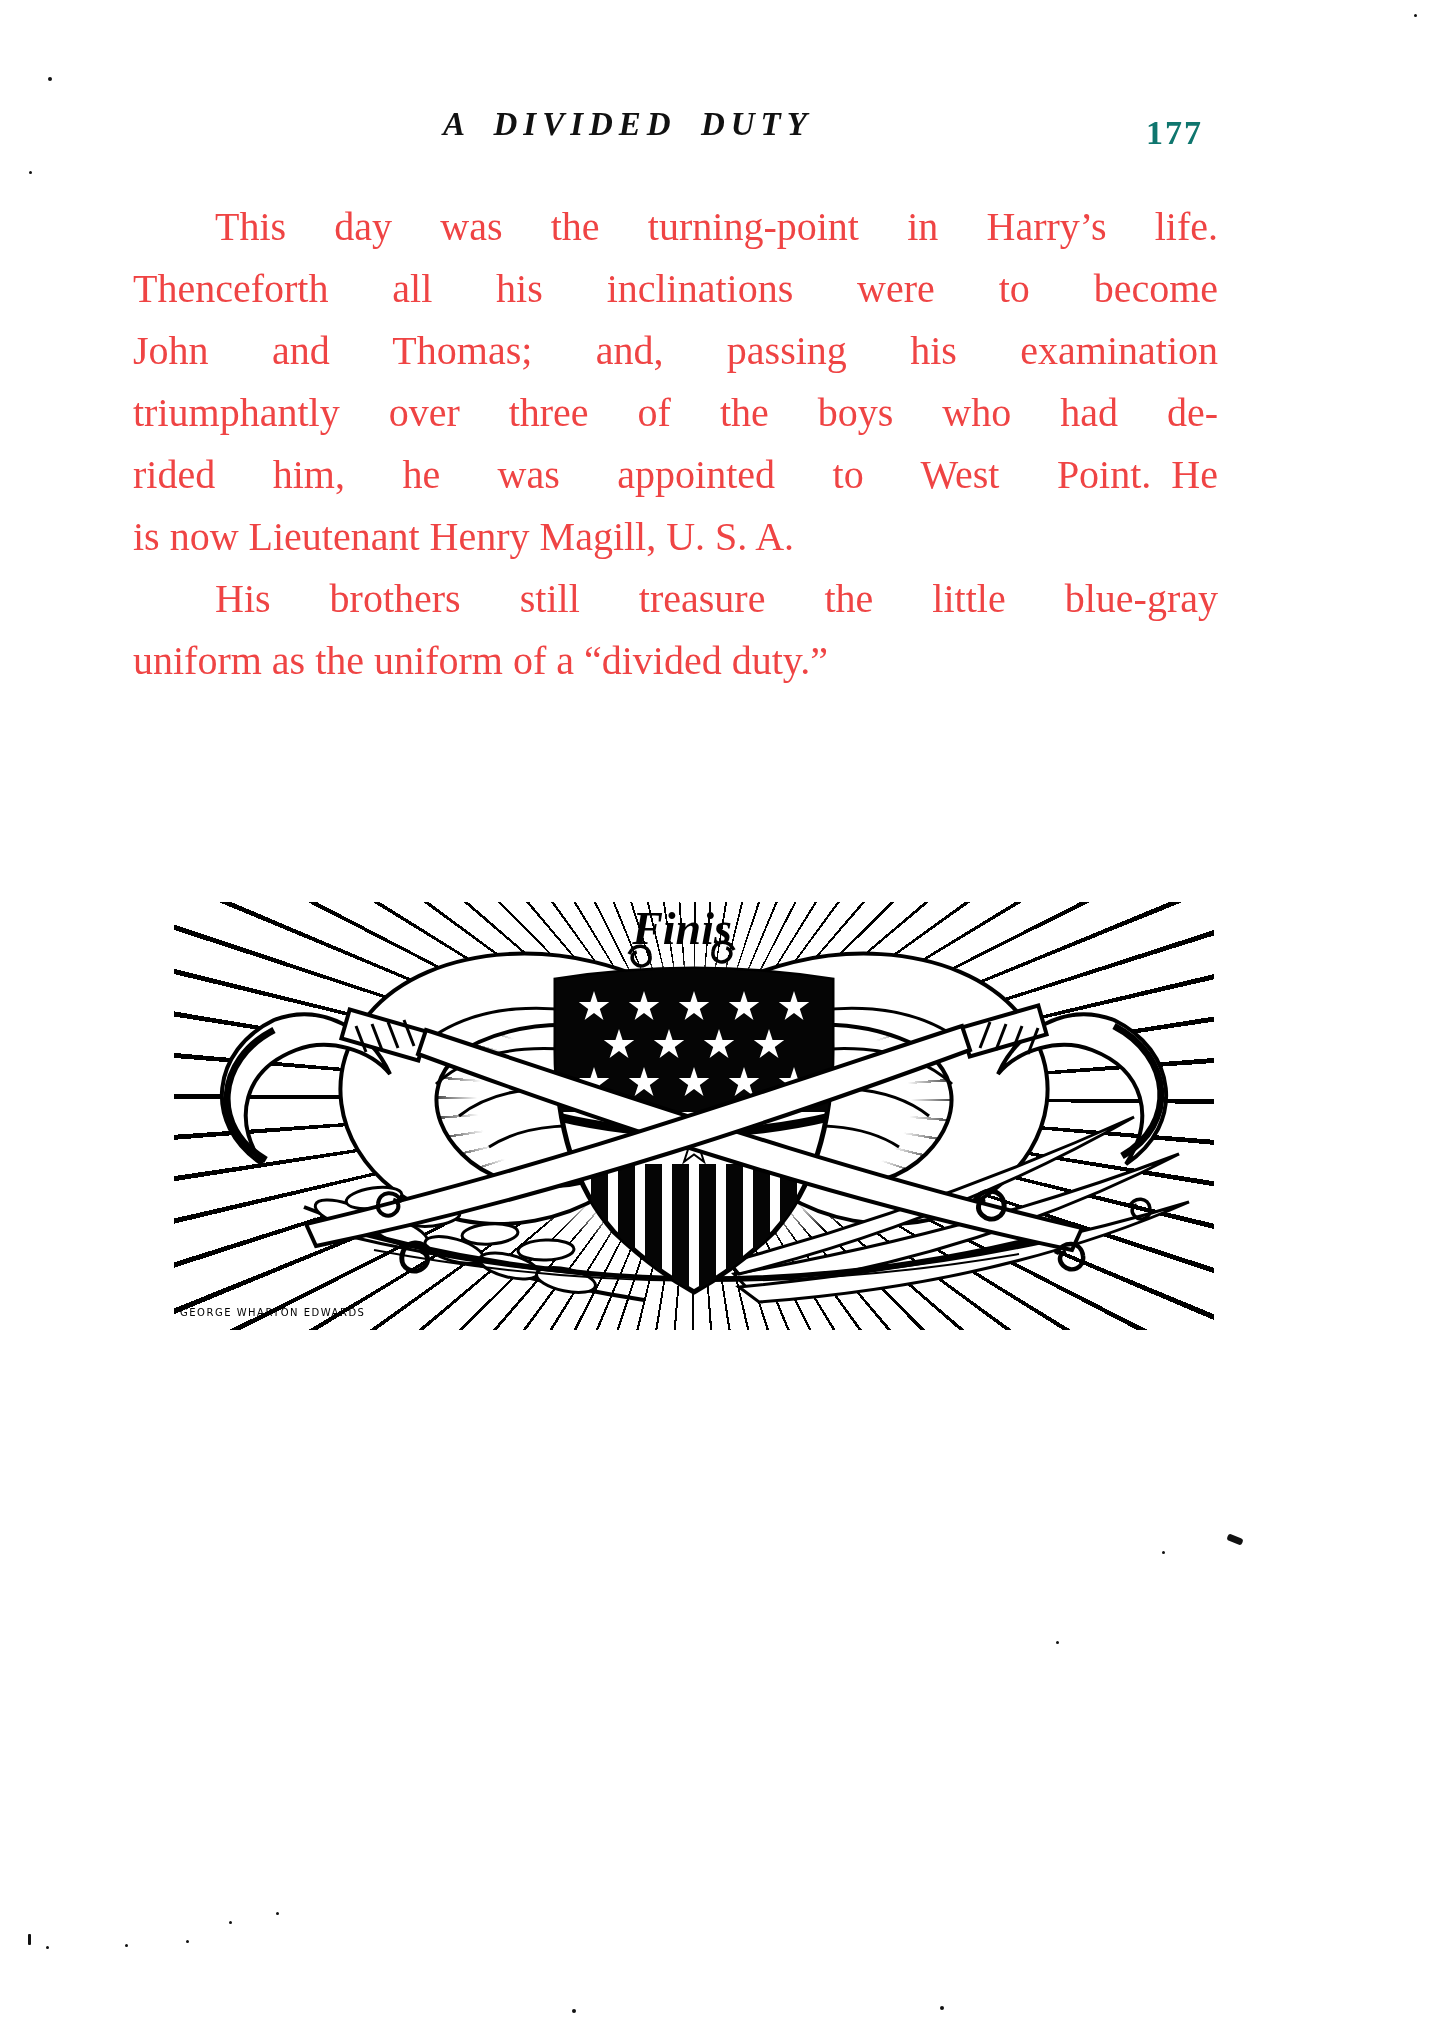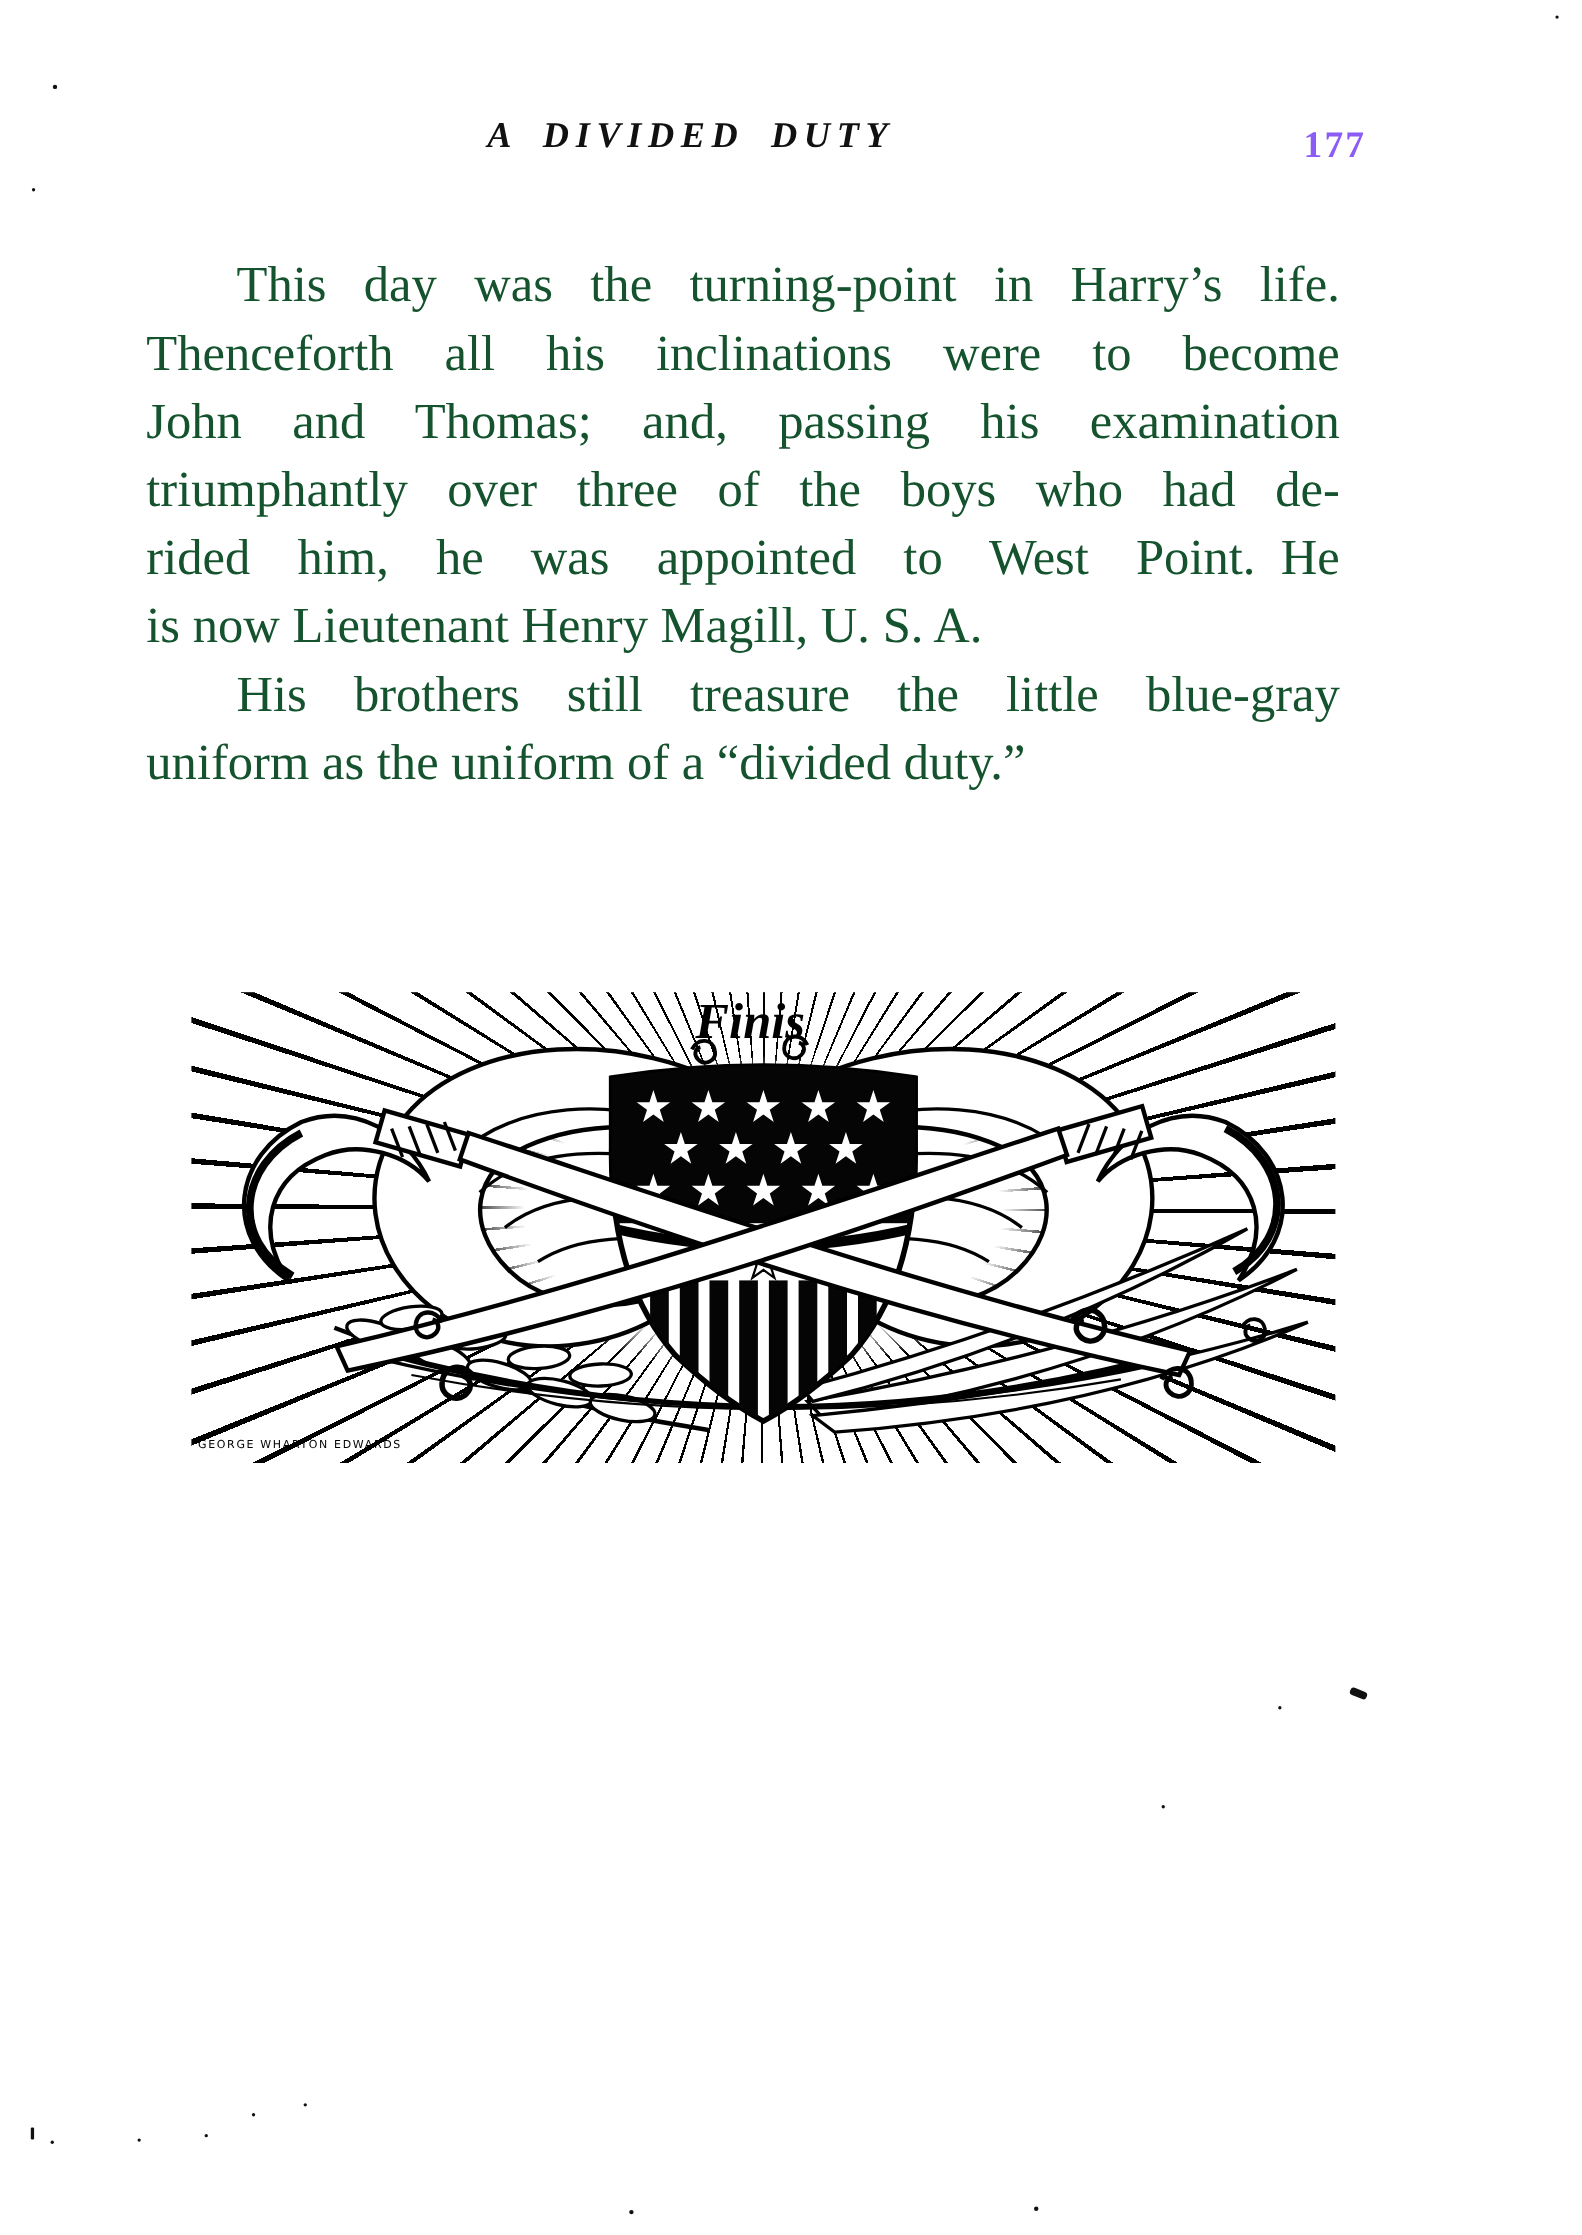--- a/index.html
+++ b/index.html
@@ -8,26 +8,26 @@
     font-family:"Liberation Serif","DejaVu Serif",serif;color:#0b0b0b;
     overflow:hidden;
   }
   
   .running-head{position:absolute;top:106px;left:133px;width:990px;text-align:center;font-style:italic;}
   .running-head .title{
     font-size:33px;font-weight:700;letter-spacing:6px;word-spacing:10px;color:#111;
   }
   .folio{
     position:absolute;top:114px;left:1146px;width:90px;
-    font-size:34px;font-weight:700;letter-spacing:2px;color:#8b5cf6;margin-left:39px;
+    font-size:34px;font-weight:700;letter-spacing:2px;color:#0f766e;
   }
   
   .body-text{
     position:absolute;top:196px;left:133px;width:1085px;
-    font-size:46px;line-height:62px;color:#14532d;margin-top:32px;
+    font-size:40px;line-height:62px;color:#ef4444;
   }
   .jline{display:block;height:62px;white-space:nowrap;
     text-align:justify;text-align-last:justify;}
   .jline.indent{padding-left:82px;}
   .jline.lastline{text-align:center;text-align-last:left;white-space:normal;}
   
   .illustration{
     position:absolute;left:174px;top:902px;width:1040px;height:428px;
     background-color:#ffffff;
     background-image:

